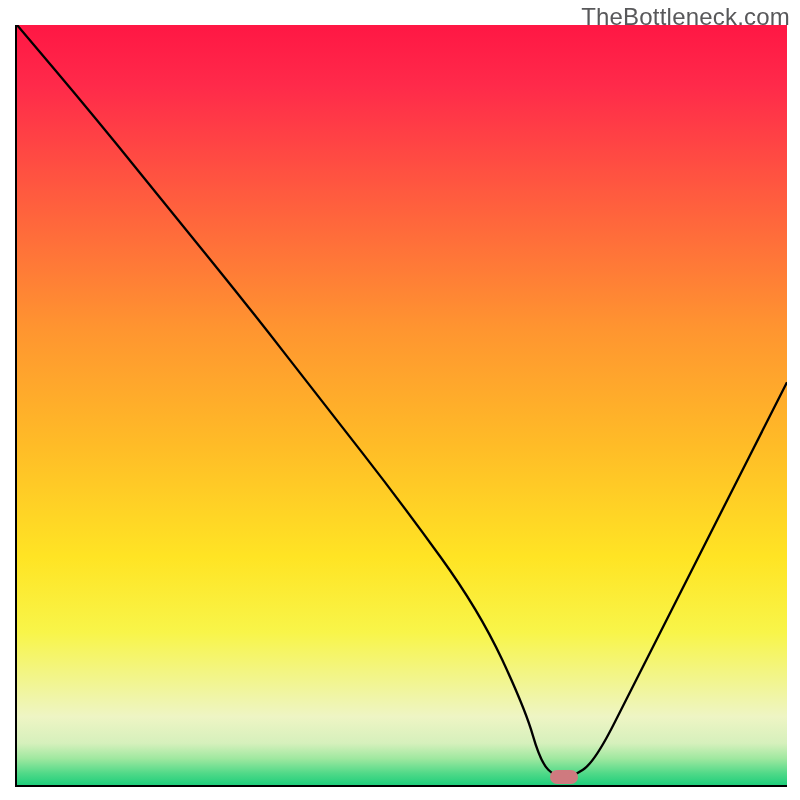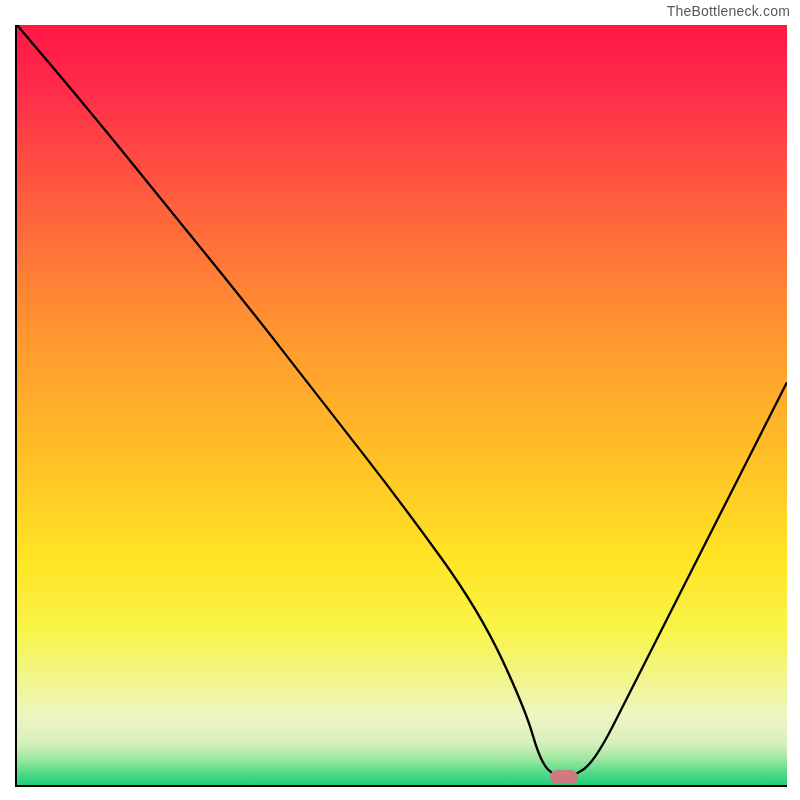--- a/index.html
+++ b/index.html
@@ -30,21 +30,21 @@
     left: 0;
     top: 0;
     width: 100%;
     height: 100%;
   }
   .watermark {
     position: absolute;
     top: 3px;
     right: 10px;
     font-family: Arial, Helvetica, sans-serif;
-    font-size: 14px;
+    font-size: 24px;
     color: #58585a;
     font-weight: 500;
     letter-spacing: 0.2px;
     text-align: right;
   }
   .curve-svg {
     position: absolute;
     left: 0;
     top: 0;
     width: 100%;

